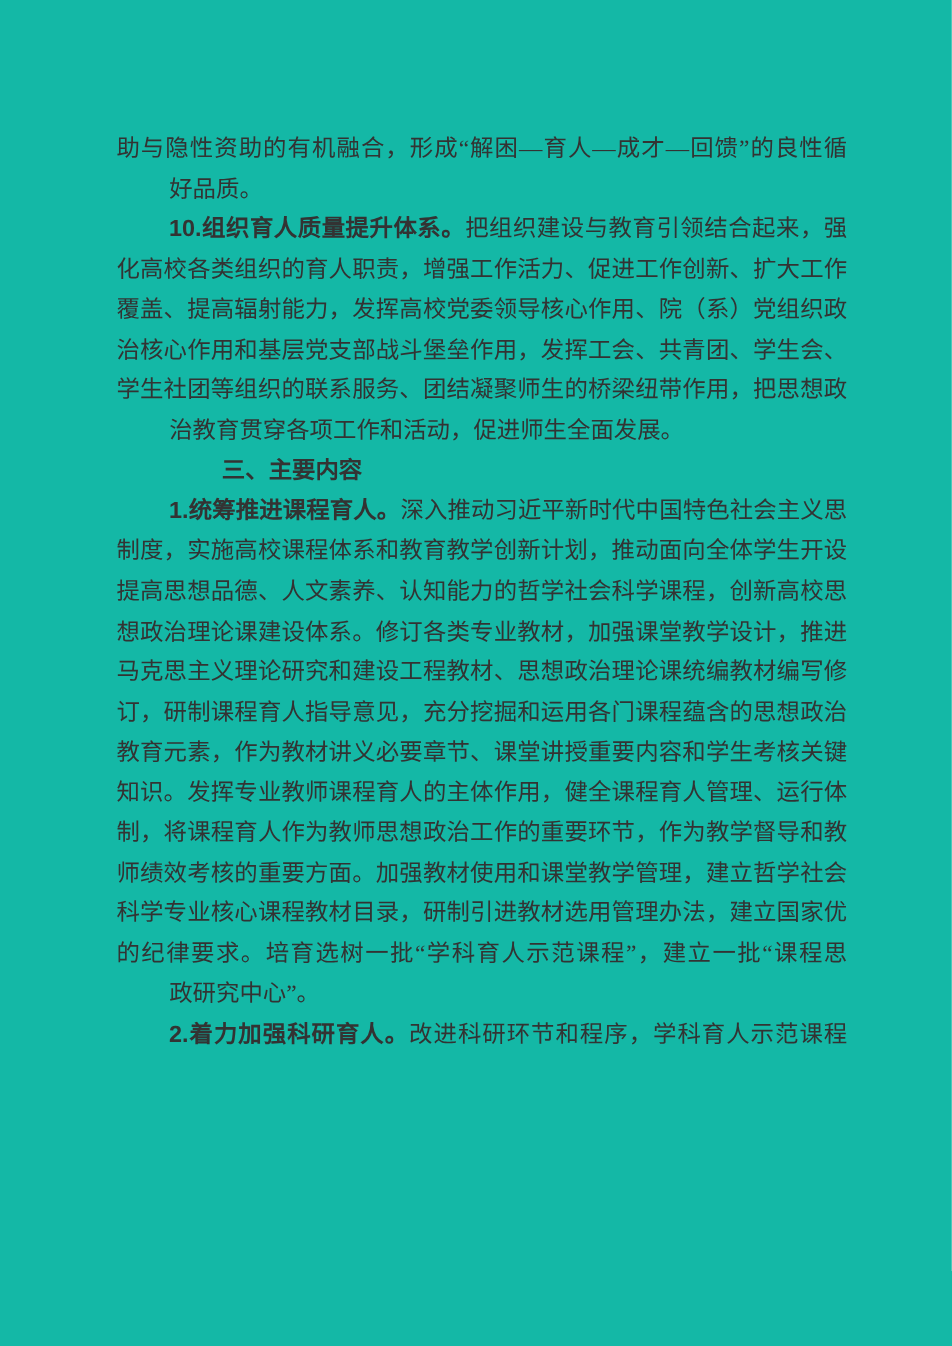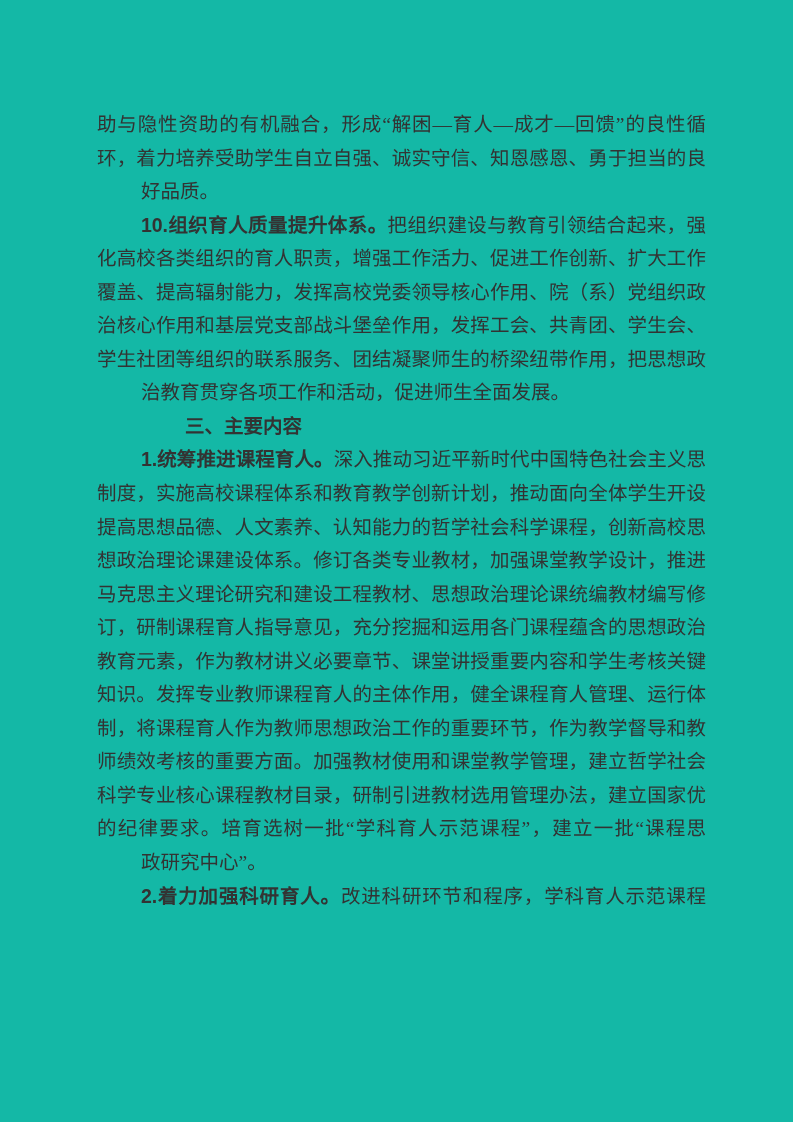--- a/index.html
+++ b/index.html
@@ -38,21 +38,20 @@
   section { margin: 0; padding: 0; }
 </style>
 </head>
 <body>
 
 <div class="page" style="background: #14b8a6; color: rgb(51, 51, 51); padding-left: 44px;">
   <div class="text-block">
 
     <section>
       <div class="line">助与隐性资助的有机融合，形成“解困—育人—成才—回馈”的良性循</div>
-      <div class="line">环，着力培养受助学生自立自强、诚实守信、知恩感恩、勇于担当的良</div>
       <div class="line end">好品质。</div>
     </section>
 
     <section>
       <div class="line indent"><span class="lead">10.组织育人质量提升体系。</span><span>把组织建设与教育引领结合起来，强</span></div>
       <div class="line">化高校各类组织的育人职责，增强工作活力、促进工作创新、扩大工作</div>
       <div class="line">覆盖、提高辐射能力，发挥高校党委领导核心作用、院（系）党组织政</div>
       <div class="line">治核心作用和基层党支部战斗堡垒作用，发挥工会、共青团、学生会、</div>
       <div class="line">学生社团等组织的联系服务、团结凝聚师生的桥梁纽带作用，把思想政</div>
       <div class="line end">治教育贯穿各项工作和活动，促进师生全面发展。</div>

